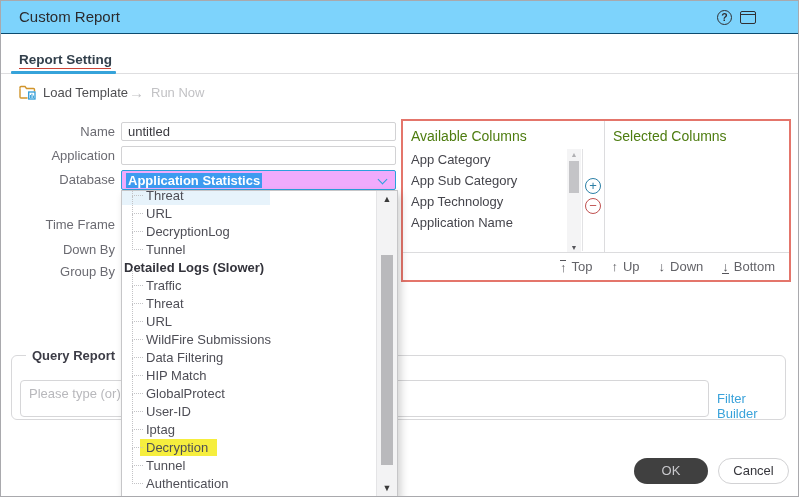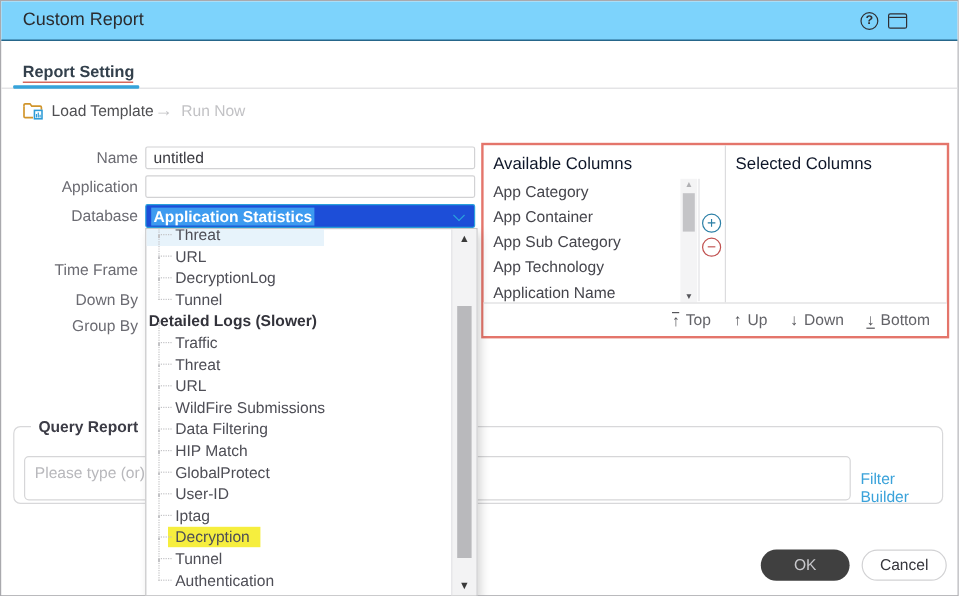--- a/index.html
+++ b/index.html
@@ -20,42 +20,42 @@
   .tab-bluebar{position:absolute;left:10px;top:70px;width:105px;height:3px;background:#36a3da;border-radius:1px;}
   
   .tb-btn{position:absolute;top:84px;display:flex;align-items:center;gap:7px;font-size:13px;cursor:pointer;}
   .tb-load{left:18px;color:#4f4f52;}
   .tb-run{left:128px;color:#c2c2c5;}
   .tb-run .arrow{font-size:15px;line-height:14px;color:#c2c2c5;}
   
   .flabel{position:absolute;left:0;width:114px;text-align:right;font-size:13px;color:#6b6b72;height:19px;line-height:19px;}
   .tinput{position:absolute;left:120px;width:275px;height:19px;border:1px solid #d2d2d4;border-radius:2px;
     font-size:13px;color:#3a3a40;padding:0 6px;outline:none;background:#fff;font-family:"Liberation Sans",sans-serif;}
-  .selectbox{position:absolute;left:120px;top:169px;width:275px;height:20px;border:1px solid #2aa0dc;border-radius:2px;background:#1d4ed8;cursor:pointer;}
+  .selectbox{position:absolute;left:120px;top:169px;width:275px;height:20px;border:1px solid #2aa0dc;border-radius:2px;background:#f0abfc;cursor:pointer;}
   .sel-text{position:absolute;left:4px;top:2px;background:#3d9bf0;color:#fff;font-size:13px;font-weight:bold;line-height:15px;padding:0 2px;}
   .chev{position:absolute;right:9px;top:5px;width:7px;height:7px;border-right:1.6px solid #2aa0dc;border-bottom:1.6px solid #2aa0dc;transform:rotate(45deg);}
   
   .dropdown{position:absolute;left:120px;top:189px;width:277px;height:309px;background:#fff;border:1px solid #c6c6c8;
     box-shadow:3px 4px 8px rgba(0,0,0,.18);z-index:100;overflow:hidden;}
   .dd-list{position:absolute;left:0;top:-4px;width:253px;}
   .dd-row{position:relative;height:18px;line-height:18px;font-size:13px;color:#4e4e56;white-space:nowrap;cursor:pointer;}
   .dd-item .tree{position:absolute;left:10px;top:-9px;width:11px;height:18px;
     border-left:1px dotted #c3c3c6;border-bottom:1px dotted #c3c3c6;}
   .dd-item .dd-label{margin-left:24px;}
   .dd-group{font-weight:bold;color:#33333b;cursor:default;}
   .dd-group .dd-label{margin-left:2px;}
   .state-hover{background:linear-gradient(#e7f3fb,#e7f3fb) left top/148px 100% no-repeat;}
   .state-search .dd-label{background:#f6ee3e;margin-left:18px;padding:1px 9px 1px 6px;}
   .dd-scroll{position:absolute;top:0;right:0;width:21px;height:100%;background:#f3f3f4;border-left:1px solid #e4e4e6;}
   .dd-scroll .up{position:absolute;top:3px;left:0;right:0;text-align:center;font-size:9px;color:#3a3a3a;cursor:pointer;}
   .dd-scroll .thumb{position:absolute;left:4px;right:4px;top:64px;height:210px;background:#b9b9bc;cursor:pointer;}
   .dd-scroll .down{position:absolute;bottom:5px;left:0;right:0;text-align:center;font-size:9px;color:#3a3a3a;cursor:pointer;}
   
   .colpanel{position:absolute;left:400px;top:118px;width:390px;height:163px;border:2px solid #e4756b;background:#fff;}
-  .col-head{position:absolute;top:7px;font-size:14px;color:#0f172a;}
+  .col-head{position:absolute;top:7px;font-size:14px;color:#4d7c0f;}
   .col-head.av{left:8px;} .col-head.sel{left:210px;}
   .col-vdiv{position:absolute;left:201px;top:0;bottom:0;width:1px;background:#dcdcde;}
   .col-vdiv2{position:absolute;left:179px;top:28px;bottom:29px;width:1px;background:#e2e2e4;}
   .av-list{position:absolute;left:0;top:28px;width:164px;}
   .av-item{height:21px;line-height:21px;padding-left:8px;font-size:13px;color:#45454c;cursor:pointer;white-space:nowrap;}
   .av-scroll{position:absolute;left:164px;top:28px;width:14px;height:104px;background:#f4f4f5;}
   .av-scroll .up{position:absolute;top:2px;left:0;right:0;text-align:center;font-size:7px;color:#b0b0b3;cursor:pointer;}
   .av-scroll .thumb{position:absolute;left:2px;right:2px;top:12px;height:32px;background:#c4c4c7;cursor:pointer;}
   .av-scroll .down{position:absolute;bottom:2px;left:0;right:0;text-align:center;font-size:7px;color:#55555a;cursor:pointer;}
   .circ{position:absolute;left:182px;width:16px;height:16px;border-radius:50%;text-align:center;line-height:13px;font-size:13px;cursor:pointer;background:#fff;}
@@ -133,21 +133,20 @@
   </fieldset>
 
   <div class="colpanel">
     <span class="col-head av">Available Columns</span>
     <span class="col-head sel">Selected Columns</span>
     <span class="col-vdiv"></span>
     <span class="col-vdiv2"></span>
 
     <div class="av-list">
         <div class="av-item">App Category</div>
-        <div class="av-item">App Container</div>
         <div class="av-item">App Sub Category</div>
         <div class="av-item">App Technology</div>
         <div class="av-item">Application Name</div>
       </div>
 
     <div class="av-scroll">
       <span class="up">▲</span>
       <span class="thumb"></span>
       <span class="down">▼</span>
     </div>

